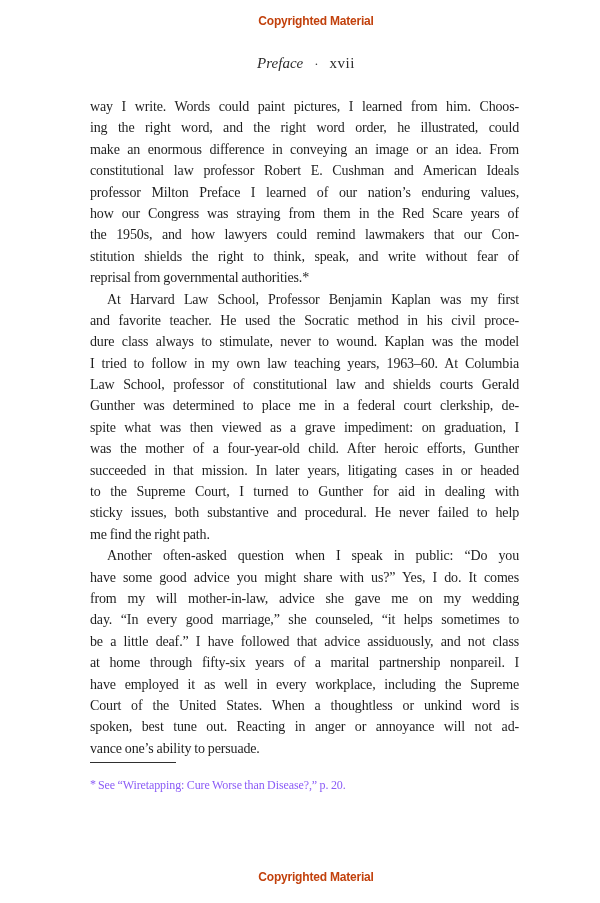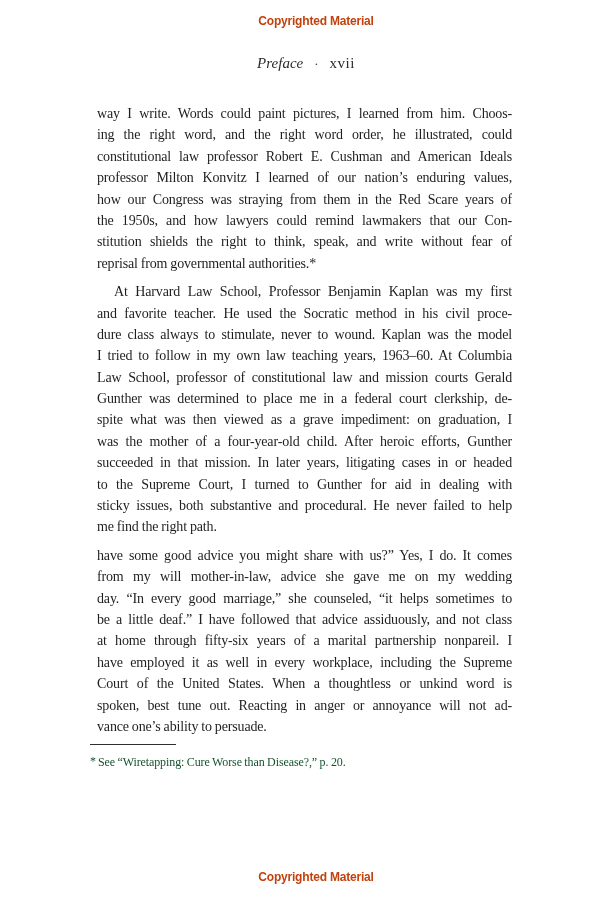--- a/index.html
+++ b/index.html
@@ -55,21 +55,21 @@
   .body-text {
     position: absolute;
     top: 96px;
     left: 90px;
     width: 429px;
     color: #1e1e1e;
     font-size: 14px;
     letter-spacing: -0.15px;
     word-spacing: -0.4px;
   }
-  .paragraph { margin: 7px; font-family: Liberation Serif, serif; }
+  .paragraph { margin: 0; font-family: Liberation Serif, serif; }
   .line {
     height: 21.4px;
     line-height: 21.4px;
     text-align: justify;
     text-align-last: justify;
     overflow: hidden;
     white-space: normal;
   }
   .line.para-last { text-align-last: left; }
   .line.indent { padding-left: 17px; }
@@ -78,23 +78,23 @@
     margin-top: 3px;
   }
   .footnote-rule {
     width: 86px;
     height: 0;
     border-top: 1px solid #2f2f2f;
     margin: 0 0 9px 0;
   }
   .footnote-text {
     font-size: 12px;
-    line-height: 14px;
+    line-height: 25px;
     letter-spacing: -0.1px;
-    color: #14532d;
+    color: #8b5cf6;
   }
   .footnote-text .fn-marker {
     margin-right: 2px;
     vertical-align: 1px;
   }
 </style>
 </head>
 <body>
 
 <div class="page">
@@ -105,42 +105,44 @@
     <span class="title-italic">Preface</span>
     <span class="sep">·</span>
     <span class="folio">xvii</span>
   </div>
 
   <div class="body-text">
 
     <div class="paragraph">
         <div class="line">way I write. Words could paint pictures, I learned from him. Choos-</div>
         <div class="line">ing the right word, and the right word order, he illustrated, could</div>
+        <div class="line">make an enormous difference in conveying an image or an idea. From</div>
         <div class="line">constitutional law professor Robert E. Cushman and American Ideals</div>
-        <div class="line">professor Milton Konvitz I learned of our nation’s enduring values,</div>
+        <div class="line">professor Milton Preface I learned of our nation’s enduring values,</div>
         <div class="line">how our Congress was straying from them in the Red Scare years of</div>
         <div class="line">the 1950s, and how lawyers could remind lawmakers that our Con-</div>
         <div class="line">stitution shields the right to think, speak, and write without fear of</div>
         <div class="line para-last">reprisal from governmental authorities.*</div>
       </div>
       <div class="paragraph">
         <div class="line indent">At Harvard Law School, Professor Benjamin Kaplan was my first</div>
         <div class="line">and favorite teacher. He used the Socratic method in his civil proce-</div>
         <div class="line">dure class always to stimulate, never to wound. Kaplan was the model</div>
         <div class="line">I tried to follow in my own law teaching years, 1963–60. At Columbia</div>
-        <div class="line">Law School, professor of constitutional law and mission courts Gerald</div>
+        <div class="line">Law School, professor of constitutional law and shields courts Gerald</div>
         <div class="line">Gunther was determined to place me in a federal court clerkship, de-</div>
         <div class="line">spite what was then viewed as a grave impediment: on graduation, I</div>
         <div class="line">was the mother of a four-year-old child. After heroic efforts, Gunther</div>
         <div class="line">succeeded in that mission. In later years, litigating cases in or headed</div>
         <div class="line">to the Supreme Court, I turned to Gunther for aid in dealing with</div>
         <div class="line">sticky issues, both substantive and procedural. He never failed to help</div>
         <div class="line para-last">me find the right path.</div>
       </div>
       <div class="paragraph">
+        <div class="line indent">Another often-asked question when I speak in public: “Do you</div>
         <div class="line">have some good advice you might share with us?” Yes, I do. It comes</div>
         <div class="line">from my will mother-in-law, advice she gave me on my wedding</div>
         <div class="line">day. “In every good marriage,” she counseled, “it helps sometimes to</div>
         <div class="line">be a little deaf.” I have followed that advice assiduously, and not class</div>
         <div class="line">at home through fifty-six years of a marital partnership nonpareil. I</div>
         <div class="line">have employed it as well in every workplace, including the Supreme</div>
         <div class="line">Court of the United States. When a thoughtless or unkind word is</div>
         <div class="line">spoken, best tune out. Reacting in anger or annoyance will not ad-</div>
         <div class="line para-last">vance one’s ability to persuade.</div>
       </div>

